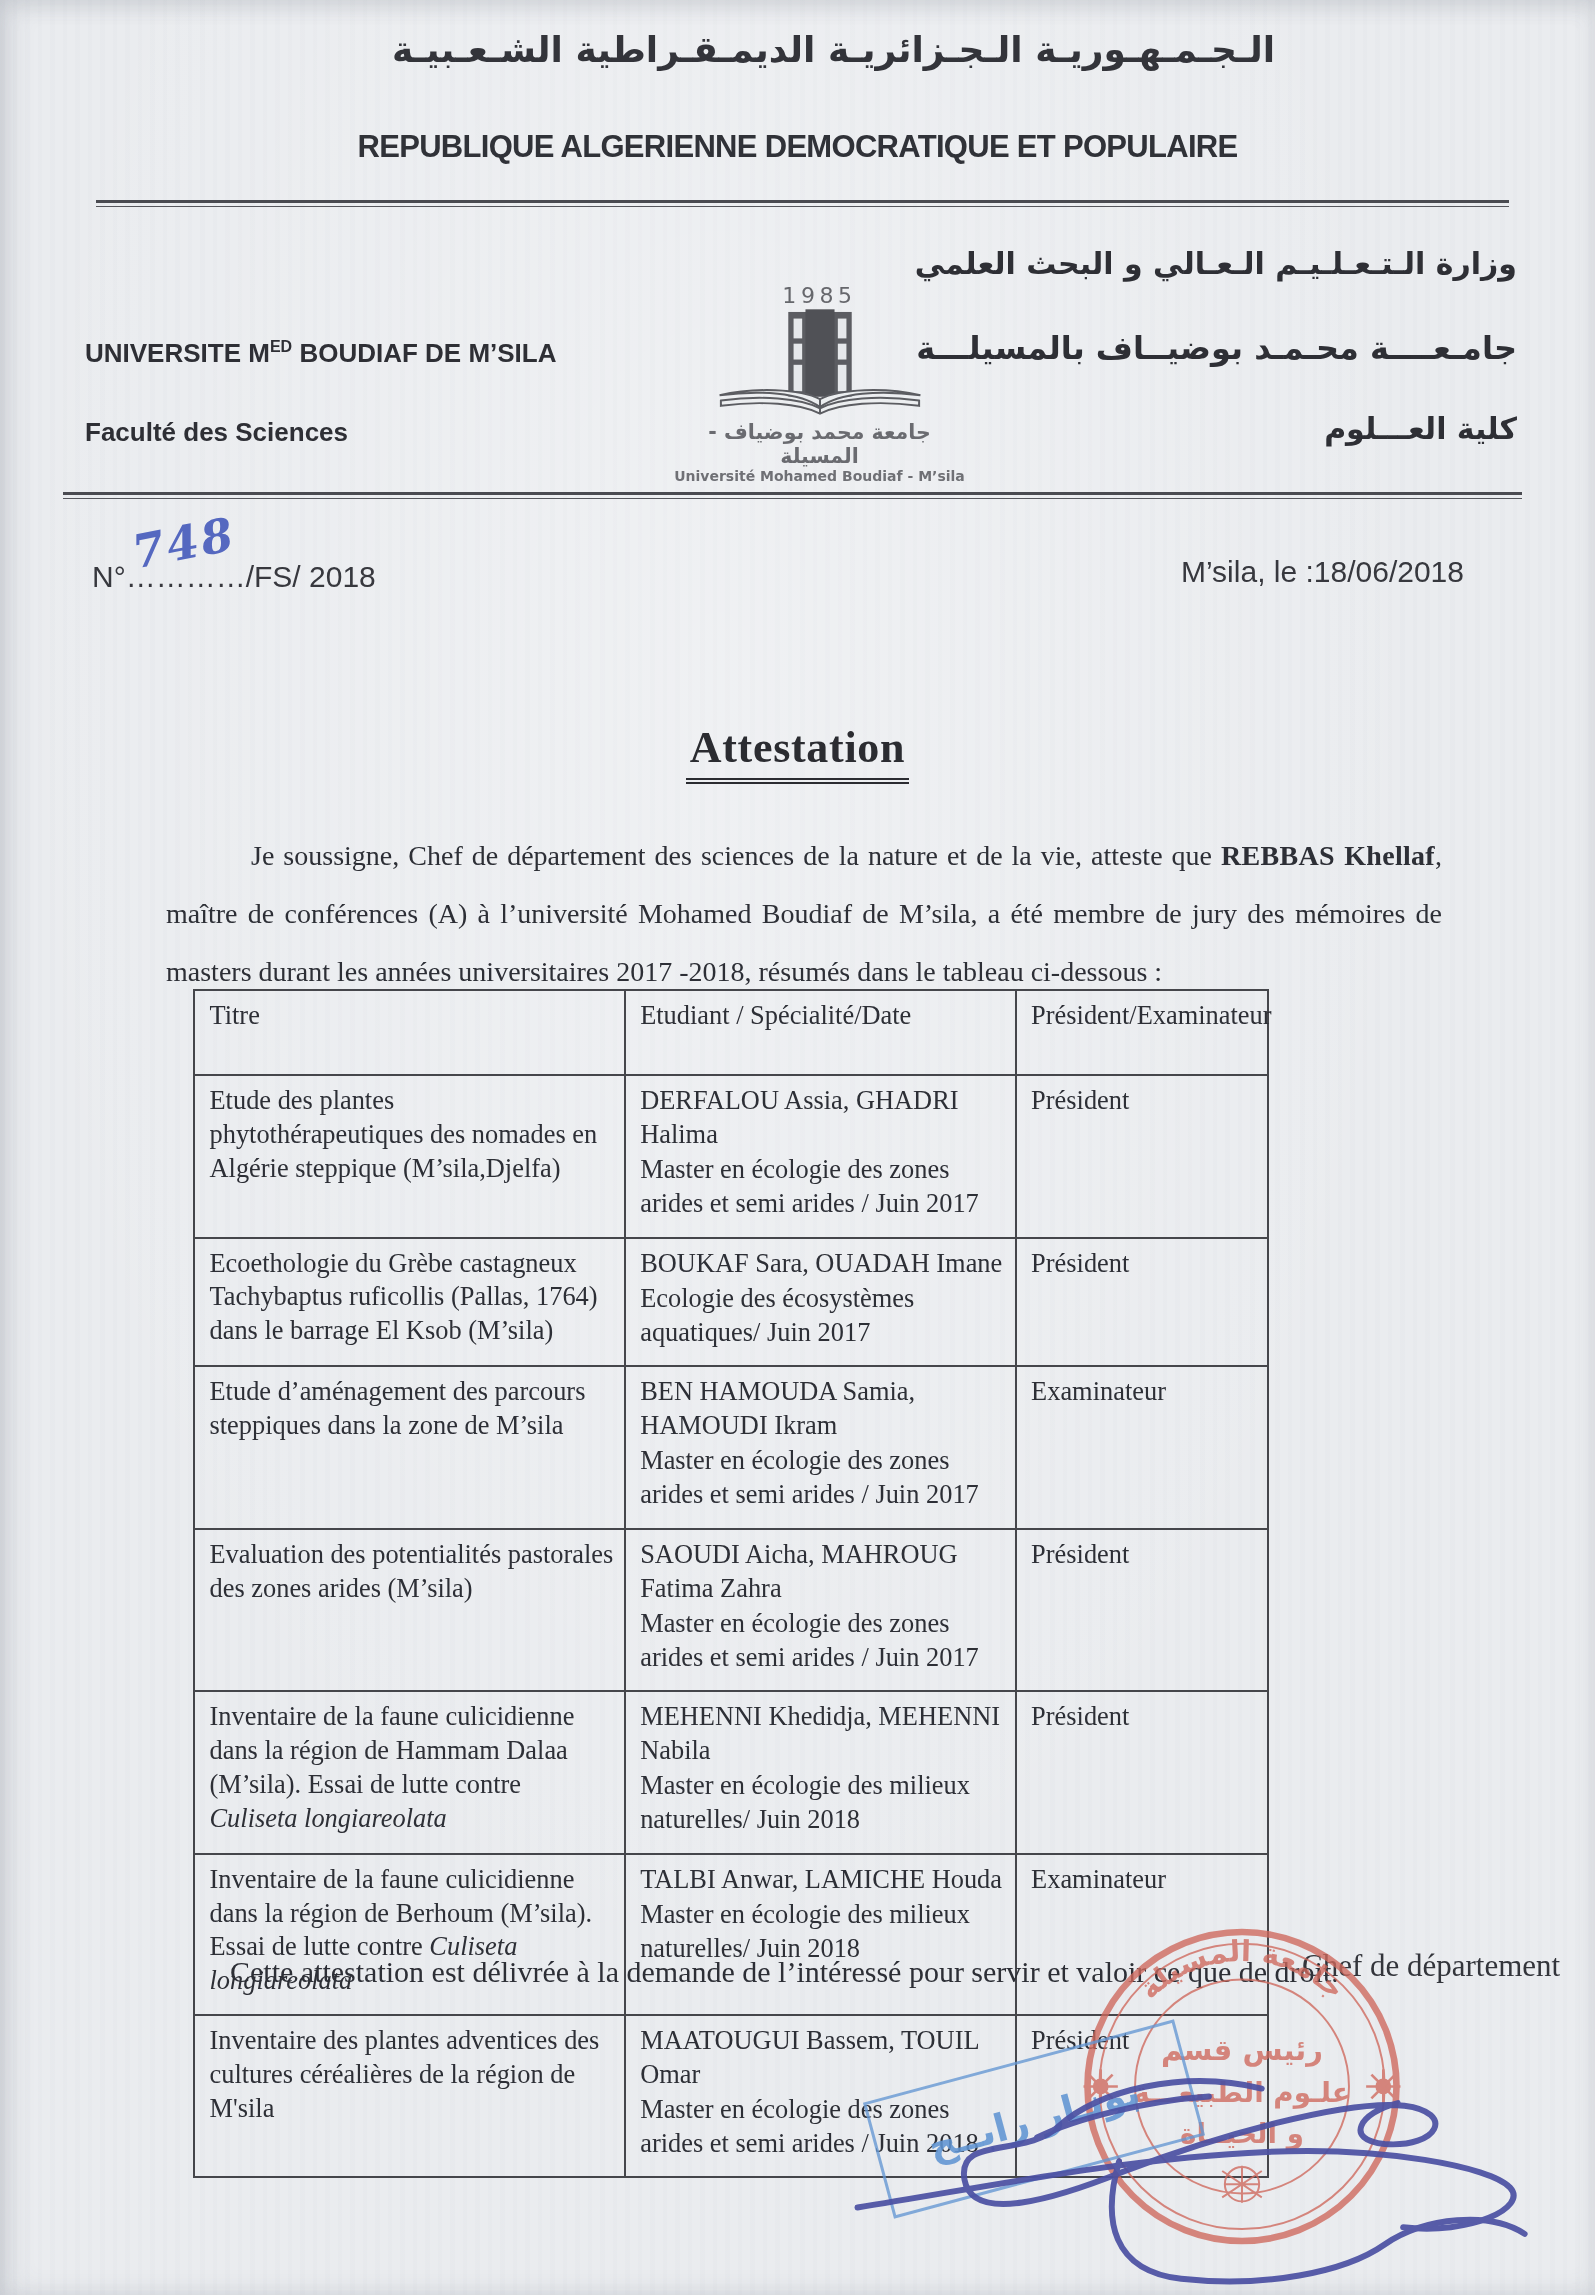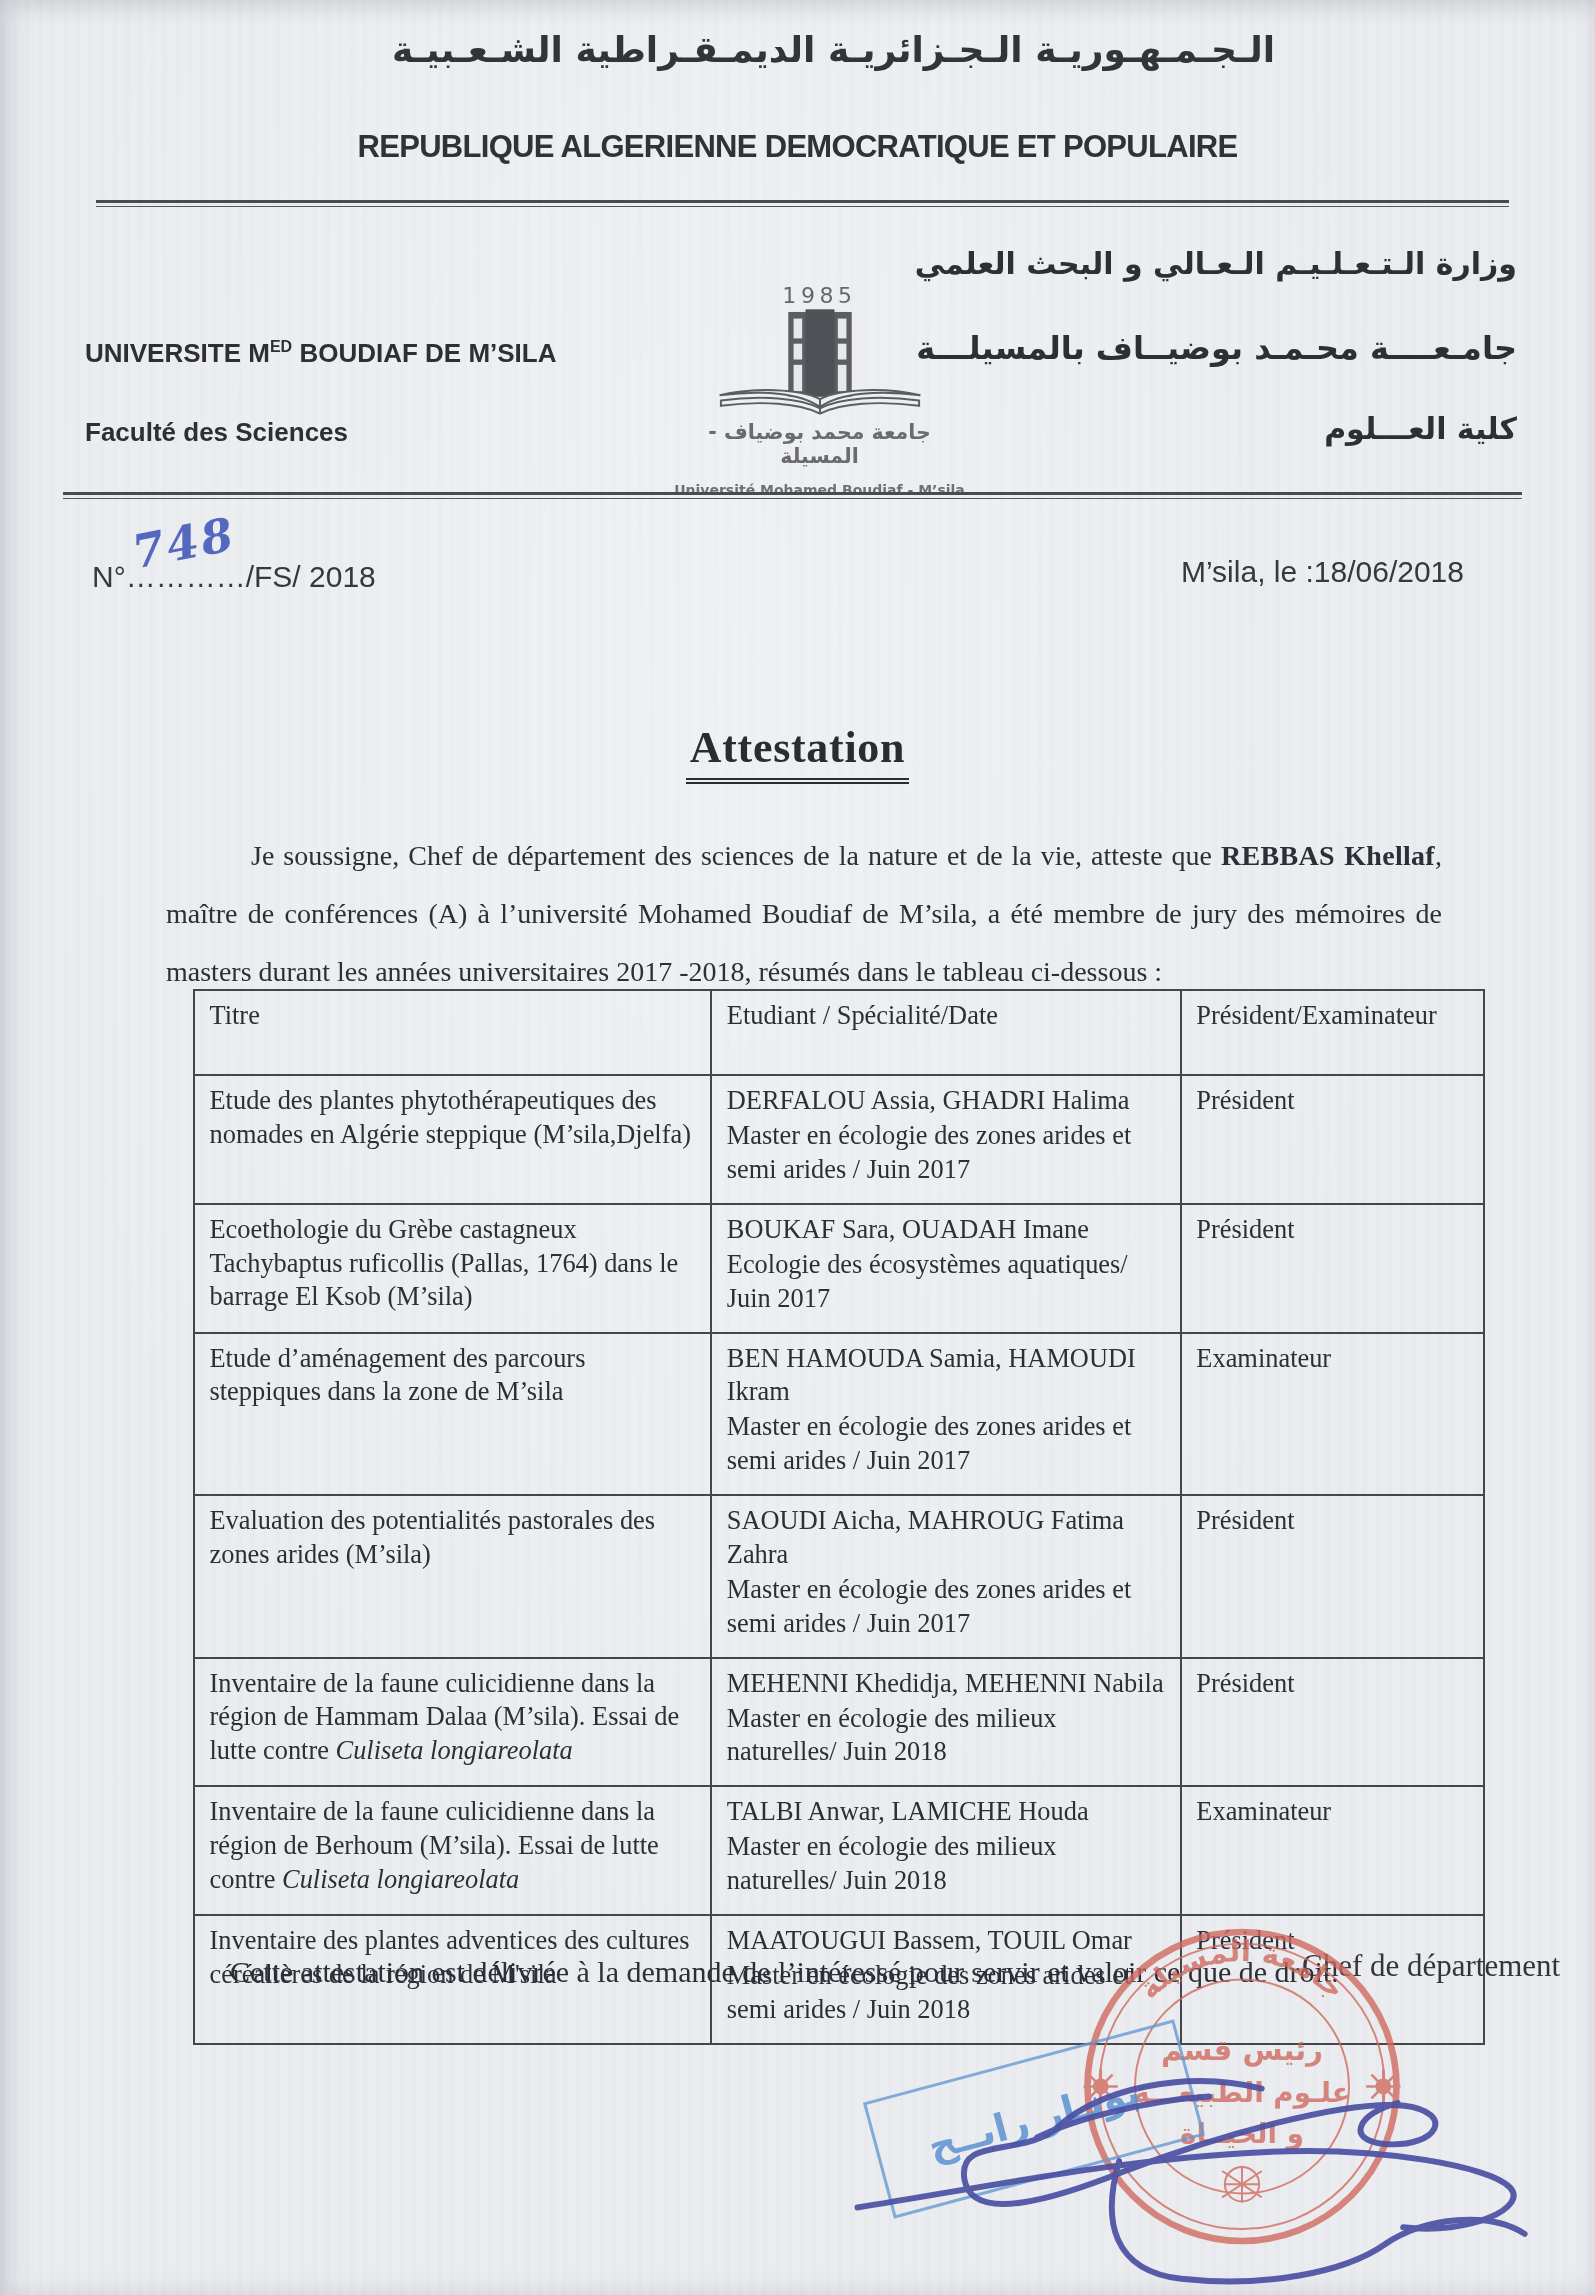--- a/index.html
+++ b/index.html
@@ -33,21 +33,21 @@
   .university-fr sup{font-size:16px;}
   .faculty-fr{top:417px;left:85px;}
   .lh-right{font-weight:bold;color:#2e2f35;white-space:nowrap;}
   .ministry-ar{top:246px;right:78px;font-size:30px;}
   .university-ar{top:329px;right:78px;font-size:32px;}
   .faculty-ar{top:411px;right:78px;font-size:30px;}
 
   .logo{top:283px;left:674px;width:291px;text-align:center;color:#5f6065;}
   .logo .year{font-family:"DejaVu Sans",sans-serif;font-size:22px;letter-spacing:4.6px;color:#66676c;}
   .logo .caption-ar{font-family:"DejaVu Sans",sans-serif;font-weight:bold;font-size:20.5px;color:#6a6b70;margin-top:1.3px;}
-  .logo .caption-fr{font-family:"DejaVu Sans",sans-serif;font-weight:bold;font-size:14px;color:#6f7075;margin-top:14px;}
+  .logo .caption-fr{font-family:"DejaVu Sans",sans-serif;font-weight:bold;font-size:14px;color:#6f7075;margin-top:0;}
 
   
   .ref-left{top:560px;left:92px;font-family:"Liberation Sans",sans-serif;font-size:30px;color:#37383e;}
   .ref-date{top:555px;left:1181px;font-family:"Liberation Sans",sans-serif;font-size:30px;color:#37383e;}
   .hand-number{
     top:516px;left:132px;
     font-family:"DejaVu Serif",serif;font-style:italic;font-weight:bold;
     font-size:46px;color:#5568c0;transform:rotate(-11deg);letter-spacing:2.6px;
   }
 
@@ -60,21 +60,21 @@
 
   
   .body-par{
     top:827px;left:166px;width:1276px;
     font-size:28px;line-height:2.07;text-align:justify;text-indent:85px;color:#2d2f36;
   }
   .body-par b{letter-spacing:0.3px;}
 
   
   table.jury{
-    position:absolute;top:989px;left:193px;width:1292px;
+    position:absolute;top:989px;left:193px;width:1076px;
     border-collapse:collapse;table-layout:fixed;
   }
   table.jury th, table.jury td{
     border:2px solid #45464b;vertical-align:top;text-align:left;
     font-weight:normal;font-size:26.4px;line-height:1.28;color:#2d2f36;
     padding:8px 9.2px 9.2px 14.5px;
   }
   table.jury th{height:66px;}
   table.jury td{padding-bottom:16px;}
   .cell-program{margin-top:1.3px;}

